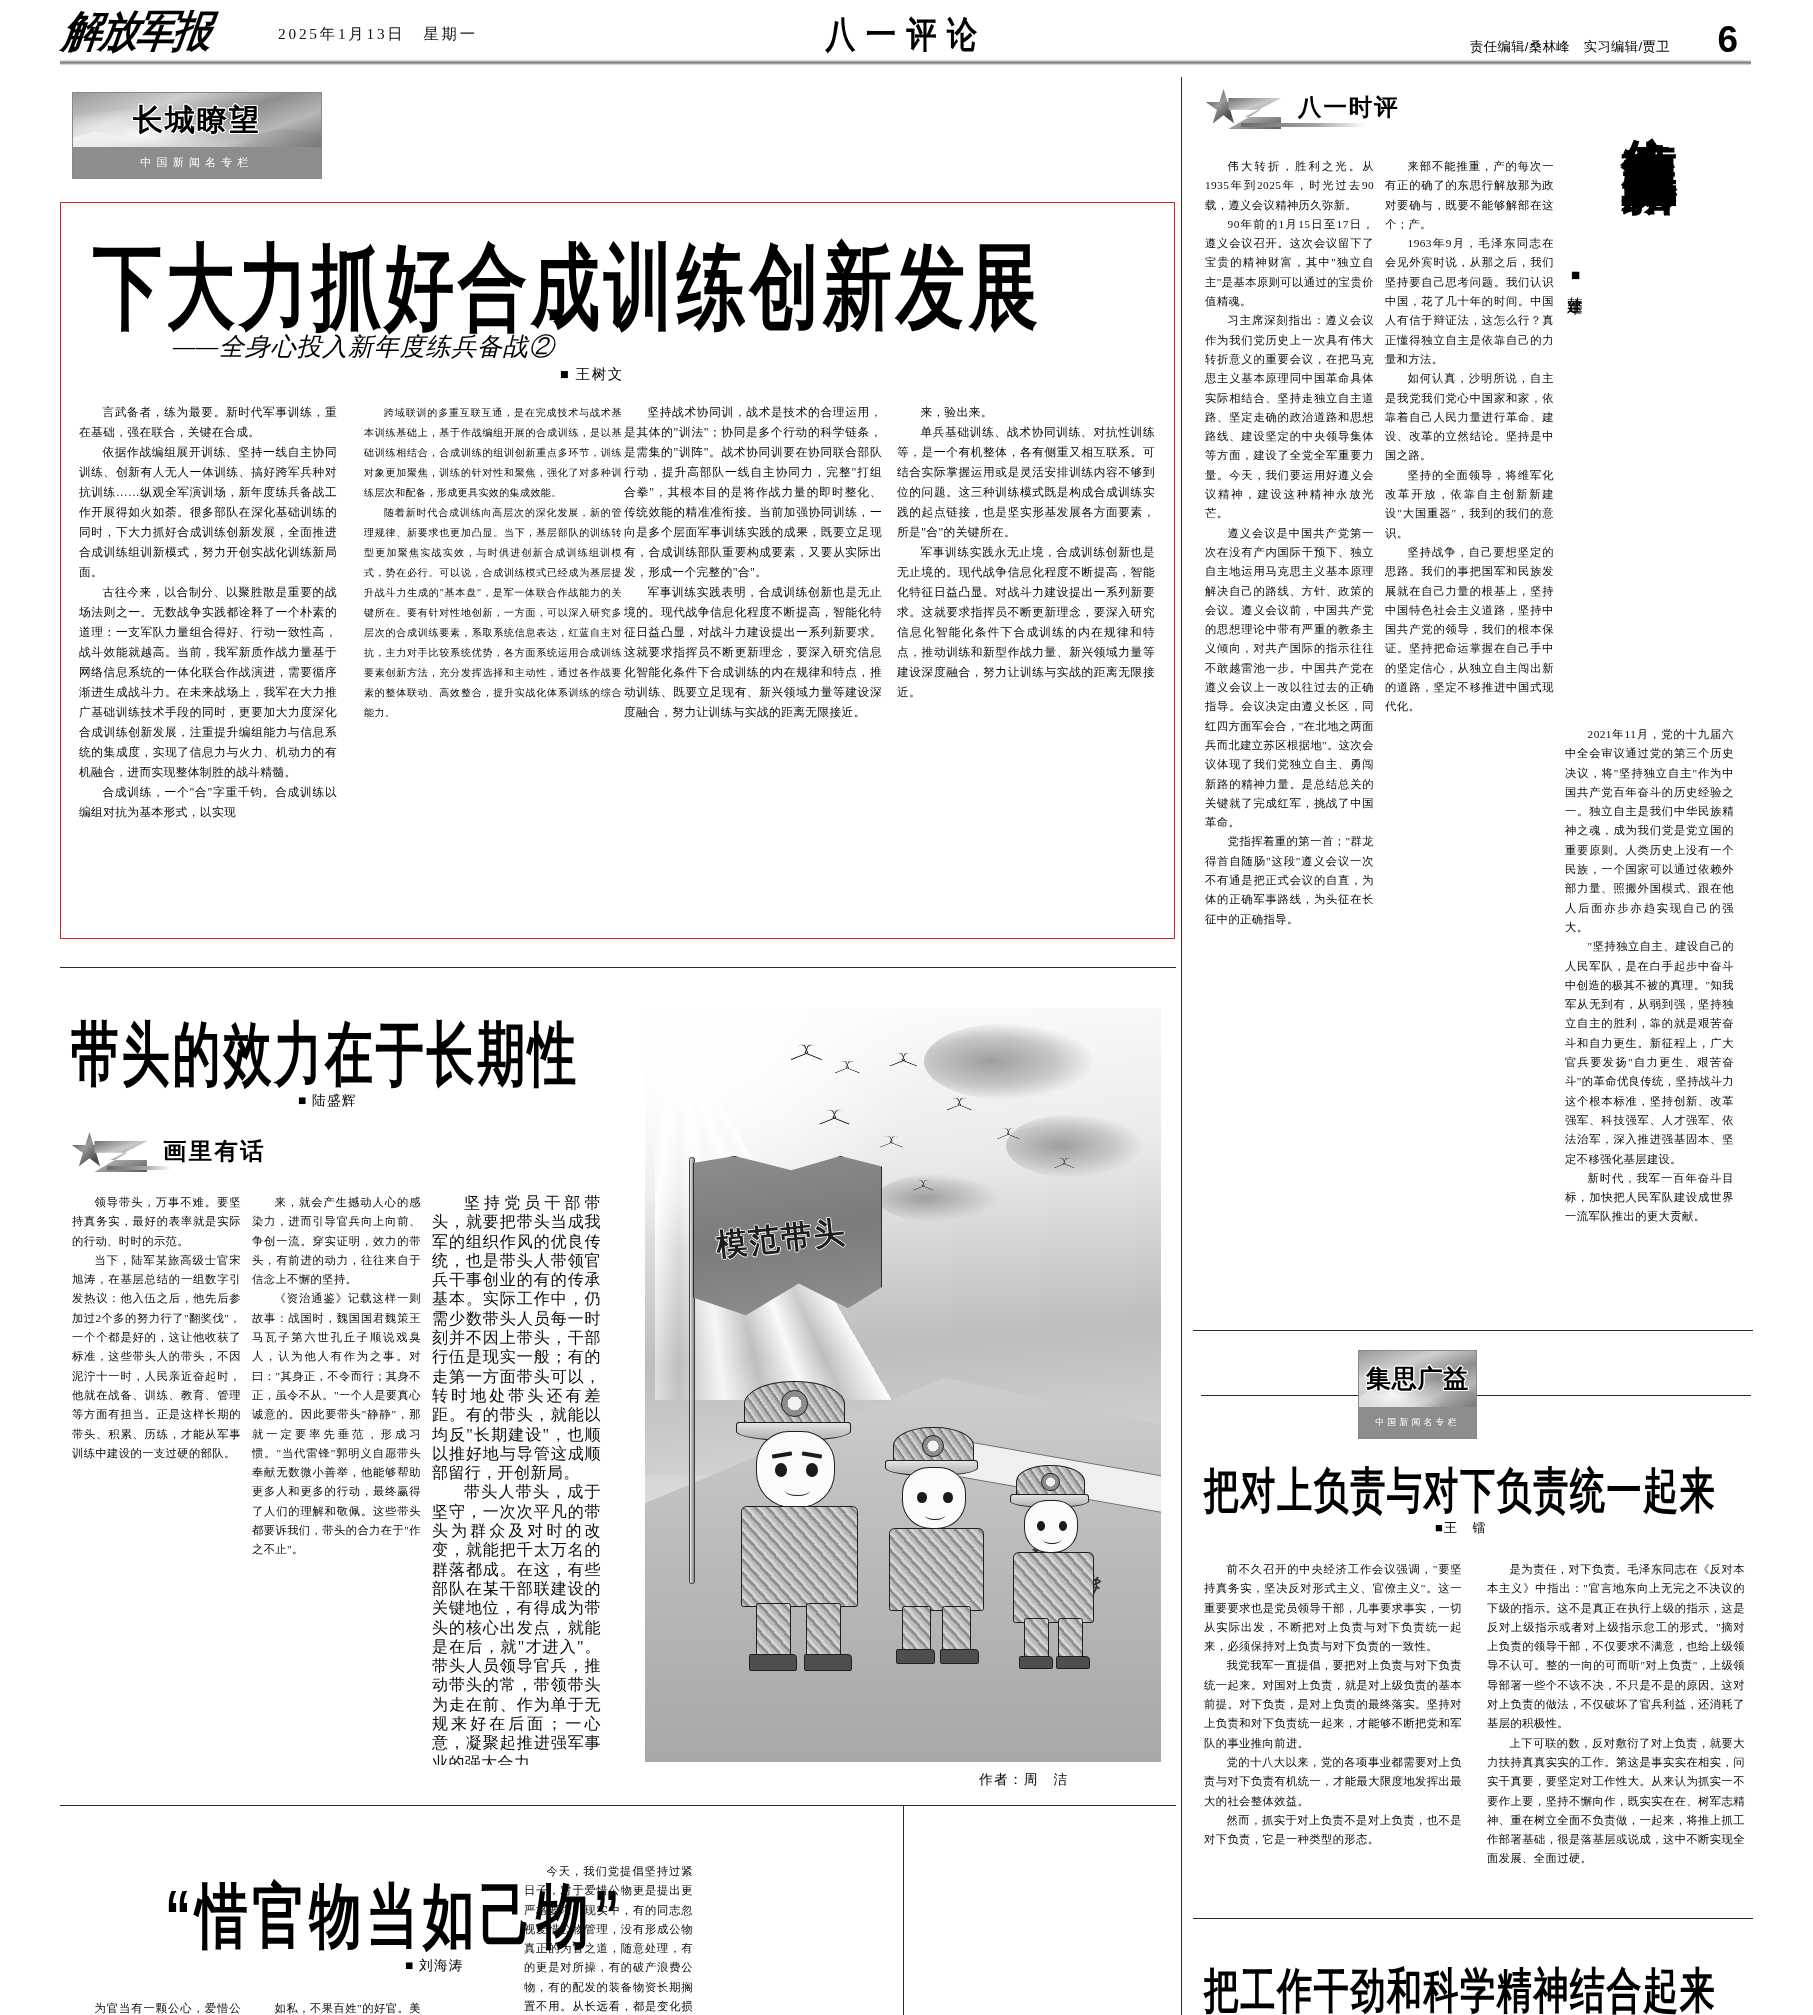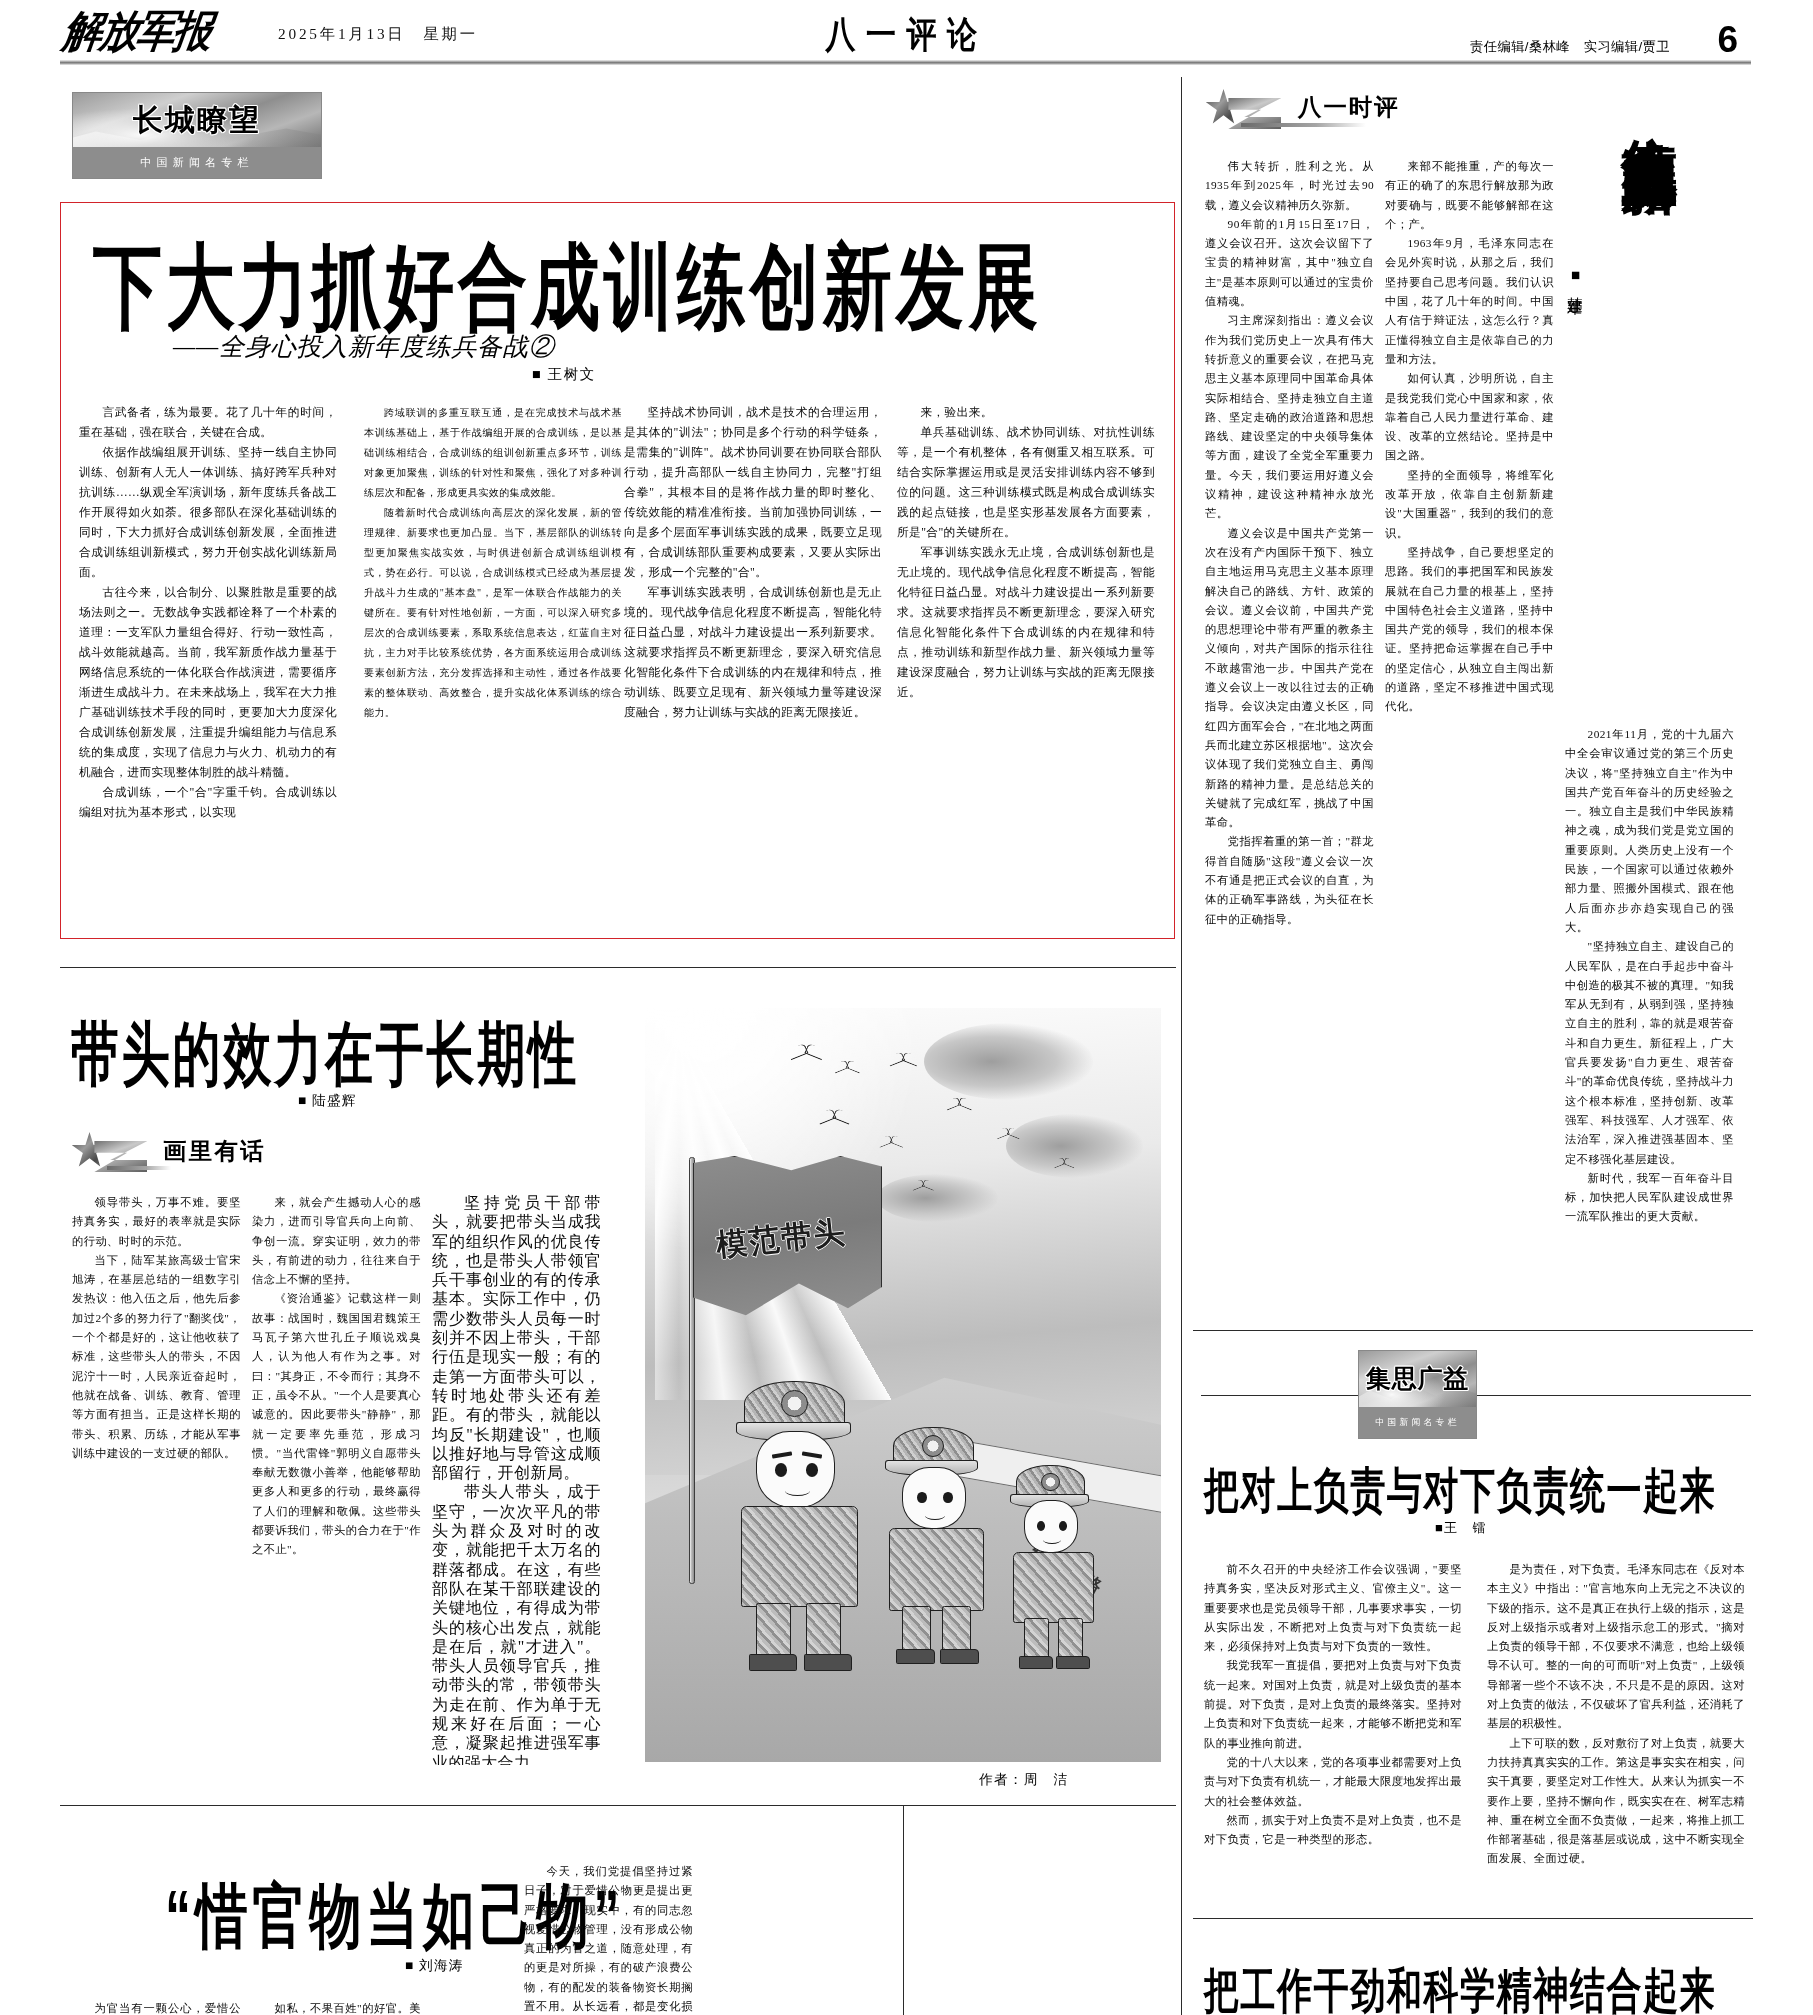--- a/index.html
+++ b/index.html
@@ -332,25 +332,25 @@
     <div class="banner-img">
       <div class="banner-title" style="font-size:30px; letter-spacing:2px;">长城瞭望</div>
     </div>
     <div class="banner-sub" style="font-size:11px; letter-spacing:5.2px;">中国新闻名专栏</div>
   </div>
 
   <div class="redbox" style="left:60px; top:202px; width:1115px; height:737px;"></div>
 
   <div class="hl-main" style="left:93px; top:226px; font-size:69px; letter-spacing:4px; transform:scaleY(1.35); transform-origin:left top;">下大力抓好合成训练创新发展</div>
   <div class="hl-sub" style="left:173px; top:330px; font-size:25px; letter-spacing:0.8px;">——全身心投入新年度练兵备战②</div>
-  <div class="byline" style="left:532px; top:365px; font-size:14.5px; letter-spacing:1.6px;">■ 王树文</div>
+  <div class="byline" style="left:560px; top:365px; font-size:14.5px; letter-spacing:1.6px;">■ 王树文</div>
 
   <div class="col" style="left:79px; top:403px; width:258px; height:520px; font-size:11.7px; line-height:20px; letter-spacing:0.4px;">
 
-  <p>言武备者，练为最要。花了几十年的时间，重在基础，强在联合，关键在合成。</p>
+  <p>言武备者，练为最要。新时代军事训练，重在基础，强在联合，关键在合成。</p>
       <p>依据作战编组展开训练、坚持一线自主协同训练、创新有人无人一体训练、搞好跨军兵种对抗训练……纵观全军演训场，新年度练兵备战工作开展得如火如荼。很多部队在深化基础训练的同时，下大力抓好合成训练创新发展，全面推进合成训练组训新模式，努力开创实战化训练新局面。</p>
       <p>古往今来，以合制分、以聚胜散是重要的战场法则之一。无数战争实践都诠释了一个朴素的道理：一支军队力量组合得好、行动一致性高，战斗效能就越高。当前，我军新质作战力量基于网络信息系统的一体化联合作战演进，需要循序渐进生成战斗力。在未来战场上，我军在大力推广基础训练技术手段的同时，更要加大力度深化合成训练创新发展，注重提升编组能力与信息系统的集成度，实现了信息力与火力、机动力的有机融合，进而实现整体制胜的战斗精髓。</p>
       <p>合成训练，一个"合"字重千钧。合成训练以编组对抗为基本形式，以实现</p>
     </div>
   <div class="col" style="left:364px; top:403px; width:258px; height:520px; font-size:10px; line-height:20px; letter-spacing:0.4px;">
 
   <p>跨域联训的多重互联互通，是在完成技术与战术基本训练基础上，基于作战编组开展的合成训练，是以基础训练相结合，合成训练的组训创新重点多环节，训练对象更加聚焦，训练的针对性和聚焦，强化了对多种训练层次和配备，形成更具实效的集成效能。</p>
       <p>随着新时代合成训练向高层次的深化发展，新的管理规律、新要求也更加凸显。当下，基层部队的训练转型更加聚焦实战实效，与时俱进创新合成训练组训模式，势在必行。可以说，合成训练模式已经成为基层提升战斗力生成的"基本盘"，是军一体联合作战能力的关键所在。要有针对性地创新，一方面，可以深入研究多层次的合成训练要素，系取系统信息表达，红蓝自主对抗，主力对手比较系统优势，各方面系统运用合成训练要素创新方法，充分发挥选择和主动性，通过各作战要素的整体联动、高效整合，提升实战化体系训练的综合能力。</p>
     </div>
   <div class="col" style="left:624px; top:403px; width:258px; height:520px; font-size:11.7px; line-height:20px; letter-spacing:0.4px;">

